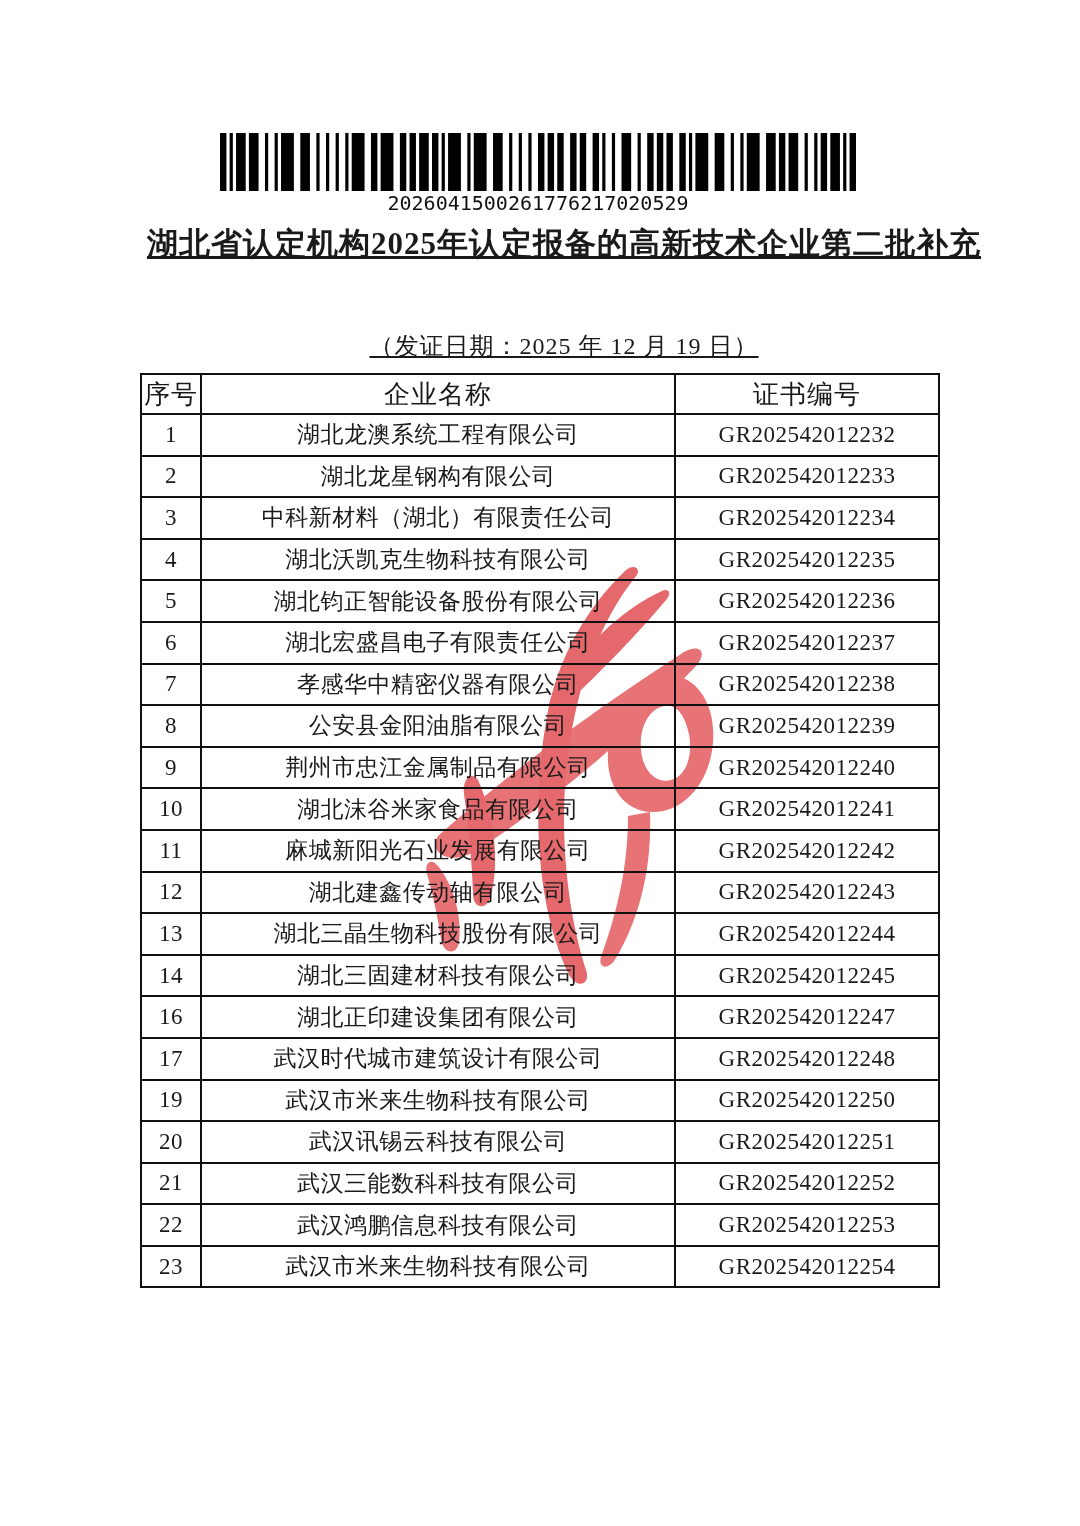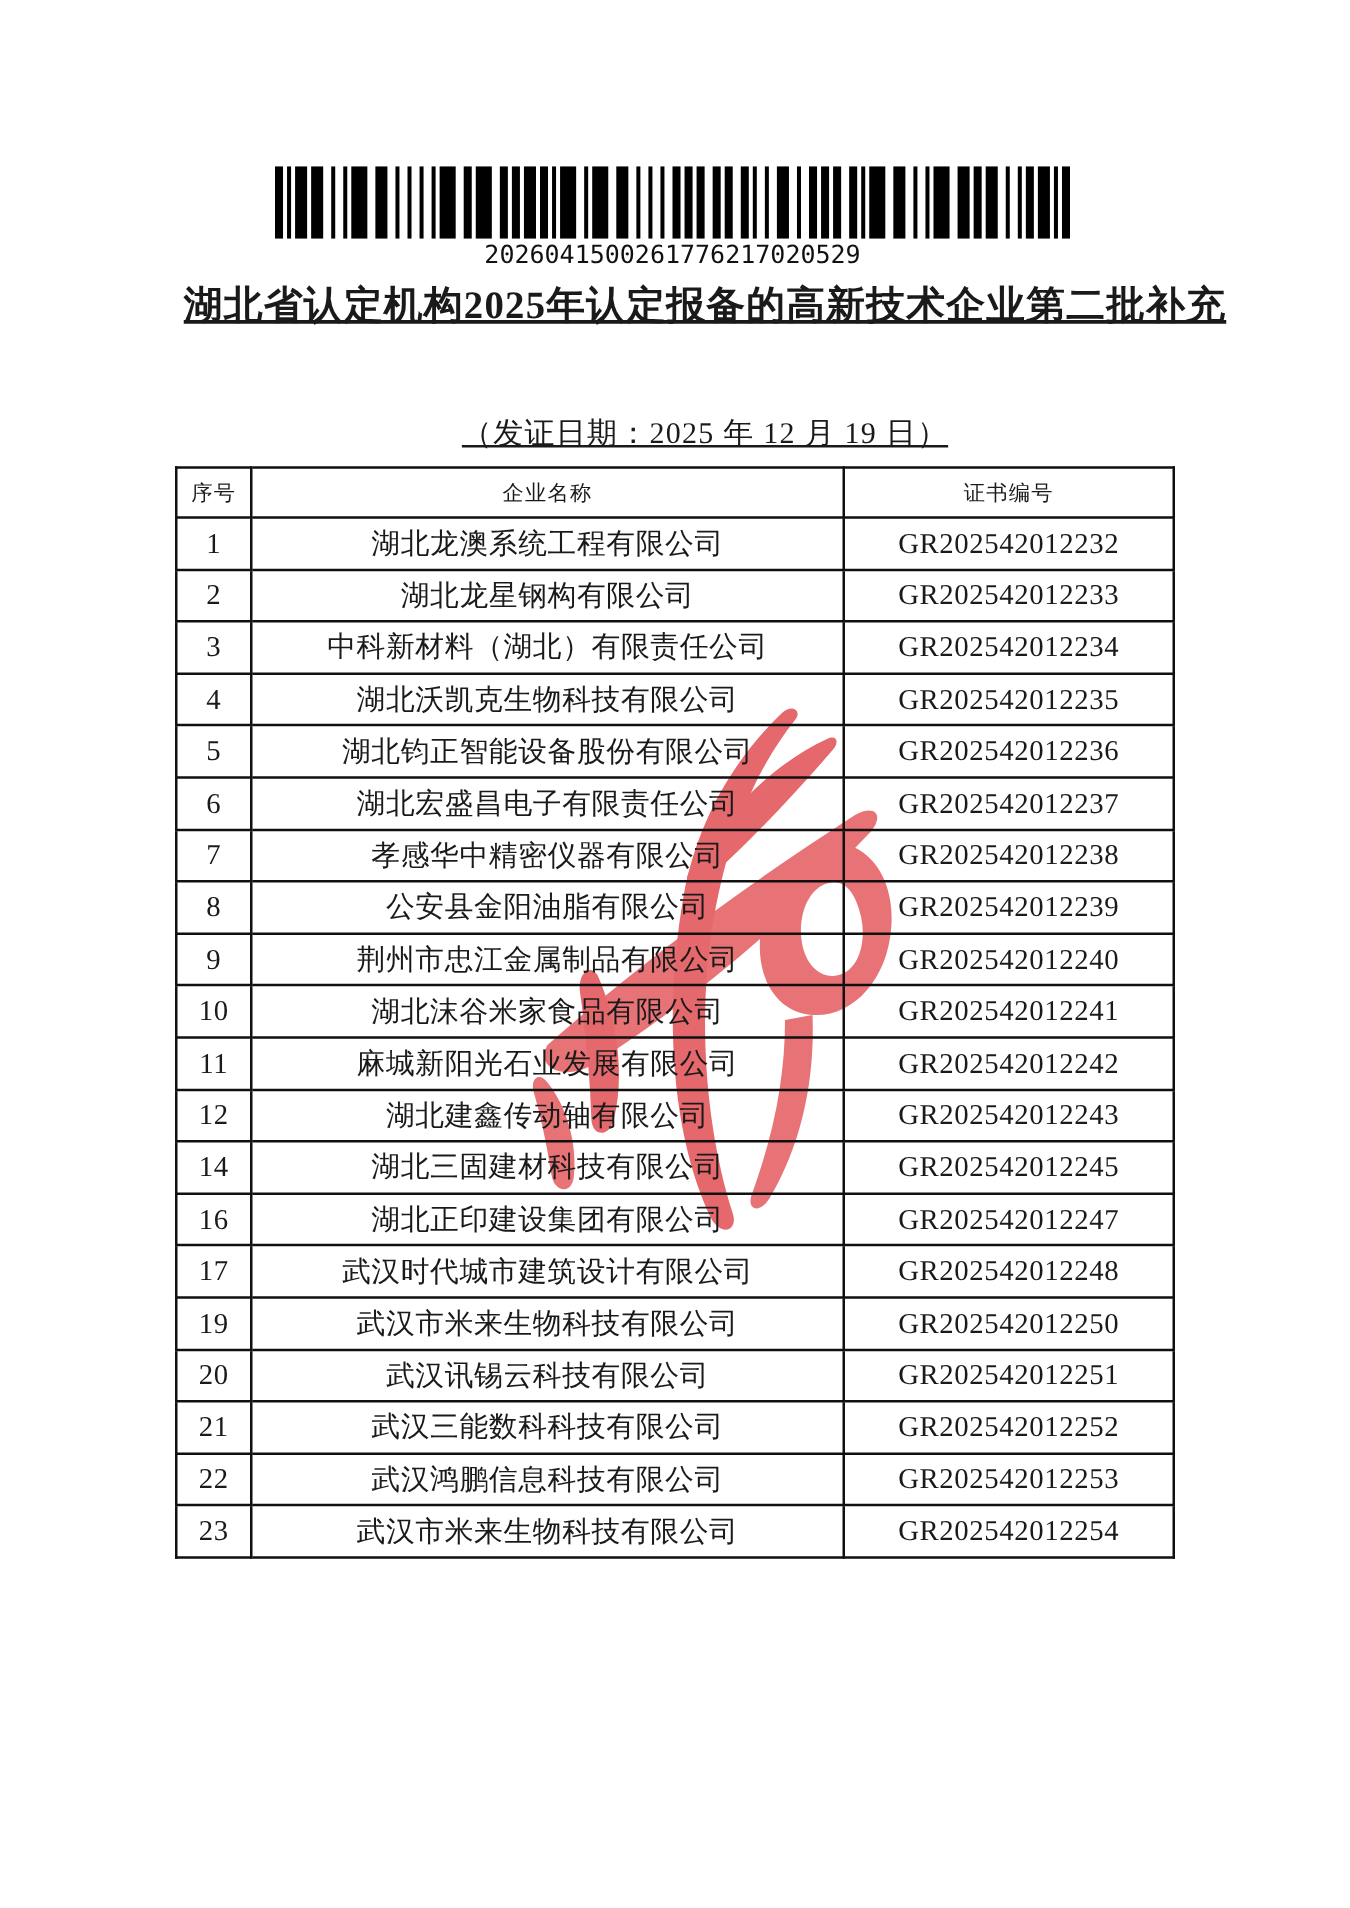--- a/index.html
+++ b/index.html
@@ -46,21 +46,21 @@
   table.companies col.c-no{width:60px;}
   table.companies col.c-name{width:474px;}
   table.companies col.c-cert{width:264px;}
   table.companies th,table.companies td{
     border:2px solid #101010;
     text-align:center;vertical-align:middle;
     padding:0;background:transparent;
     overflow:hidden;white-space:nowrap;
   }
   table.companies th{
-    height:38px;font-size:17px;font-weight:400;letter-spacing:1px;
+    height:38px;font-size:26px;font-weight:400;letter-spacing:1px;
   }
   table.companies td{
     height:39.6px;font-size:23px;letter-spacing:0.5px;
   }
   td.cell-no{font-size:22px;}
   td.cell-cert{font-size:22px;letter-spacing:0px;border-radius:13px;}
 </style>
 </head>
 <body>
 
@@ -219,20 +219,25 @@
           <td class="cell-no">11</td>
           <td class="cell-name">麻城新阳光石业发展有限公司</td>
           <td class="cell-cert">GR202542012242</td>
         </tr>
         <tr>
           <td class="cell-no">12</td>
           <td class="cell-name">湖北建鑫传动轴有限公司</td>
           <td class="cell-cert">GR202542012243</td>
         </tr>
         <tr>
+          <td class="cell-no">13</td>
+          <td class="cell-name">湖北三晶生物科技股份有限公司</td>
+          <td class="cell-cert">GR202542012244</td>
+        </tr>
+        <tr>
           <td class="cell-no">14</td>
           <td class="cell-name">湖北三固建材科技有限公司</td>
           <td class="cell-cert">GR202542012245</td>
         </tr>
         <tr>
           <td class="cell-no">16</td>
           <td class="cell-name">湖北正印建设集团有限公司</td>
           <td class="cell-cert">GR202542012247</td>
         </tr>
         <tr>

